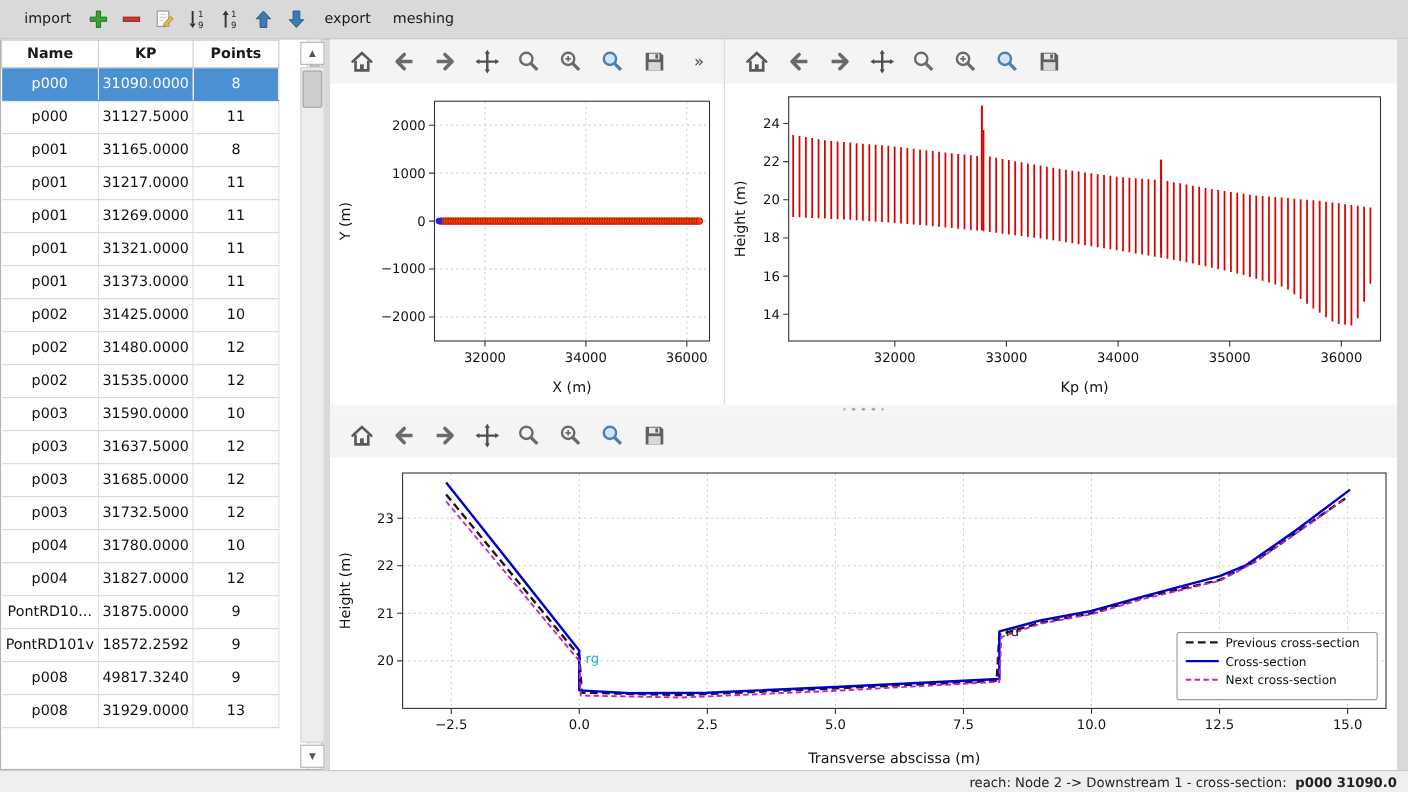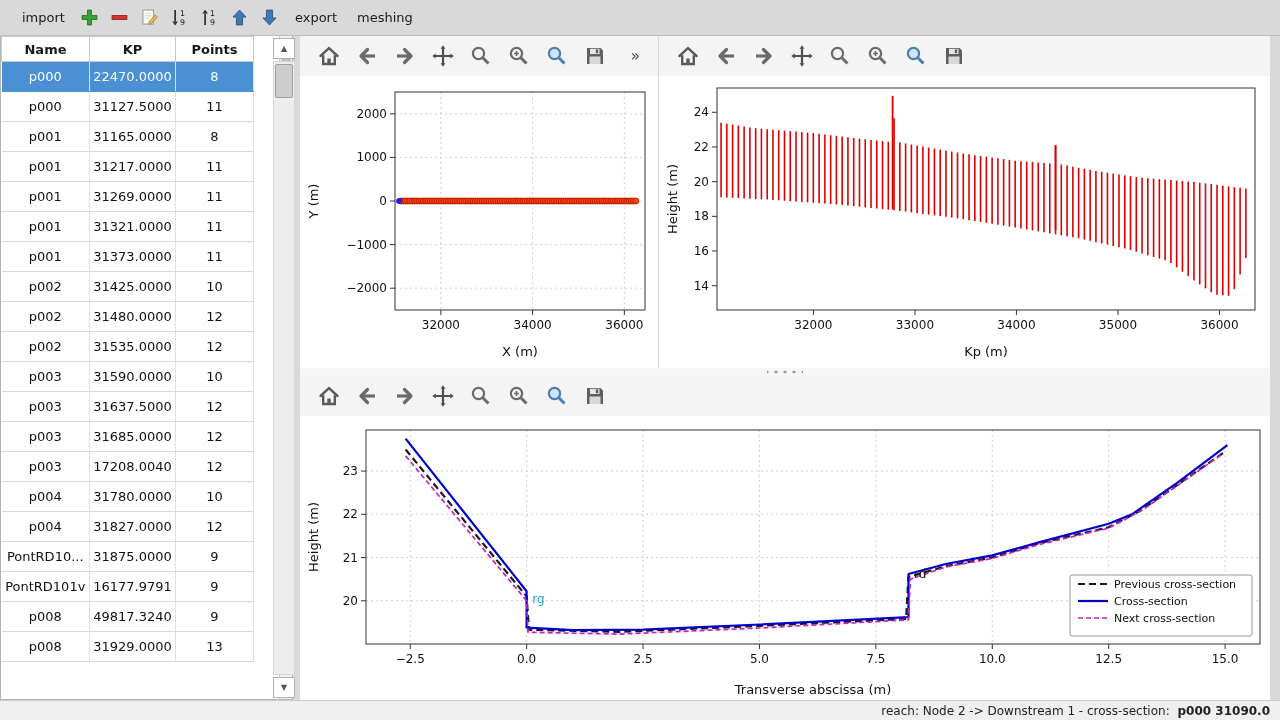--- a/index.html
+++ b/index.html
@@ -149,21 +149,21 @@
         <thead>
             <tr>
               <th>Name</th>
               <th>KP</th>
               <th>Points</th>
             </tr>
           </thead>
         <tbody>
             <tr class="selected">
               <td>p000</td>
-              <td>22470.0000</td>
+              <td>31090.0000</td>
               <td>8</td>
             </tr>
             <tr>
               <td>p000</td>
               <td>31127.5000</td>
               <td>11</td>
             </tr>
             <tr>
               <td>p001</td>
               <td>31165.0000</td>
@@ -214,41 +214,41 @@
               <td>31637.5000</td>
               <td>12</td>
             </tr>
             <tr>
               <td>p003</td>
               <td>31685.0000</td>
               <td>12</td>
             </tr>
             <tr>
               <td>p003</td>
-              <td>17208.0040</td>
+              <td>31732.5000</td>
               <td>12</td>
             </tr>
             <tr>
               <td>p004</td>
               <td>31780.0000</td>
               <td>10</td>
             </tr>
             <tr>
               <td>p004</td>
               <td>31827.0000</td>
               <td>12</td>
             </tr>
             <tr>
               <td>PontRD10...</td>
               <td>31875.0000</td>
               <td>9</td>
             </tr>
             <tr>
               <td>PontRD101v</td>
-              <td>16177.9791</td>
+              <td>18572.2592</td>
               <td>9</td>
             </tr>
             <tr>
               <td>p008</td>
               <td>49817.3240</td>
               <td>9</td>
             </tr>
             <tr>
               <td>p008</td>
               <td>31929.0000</td>

